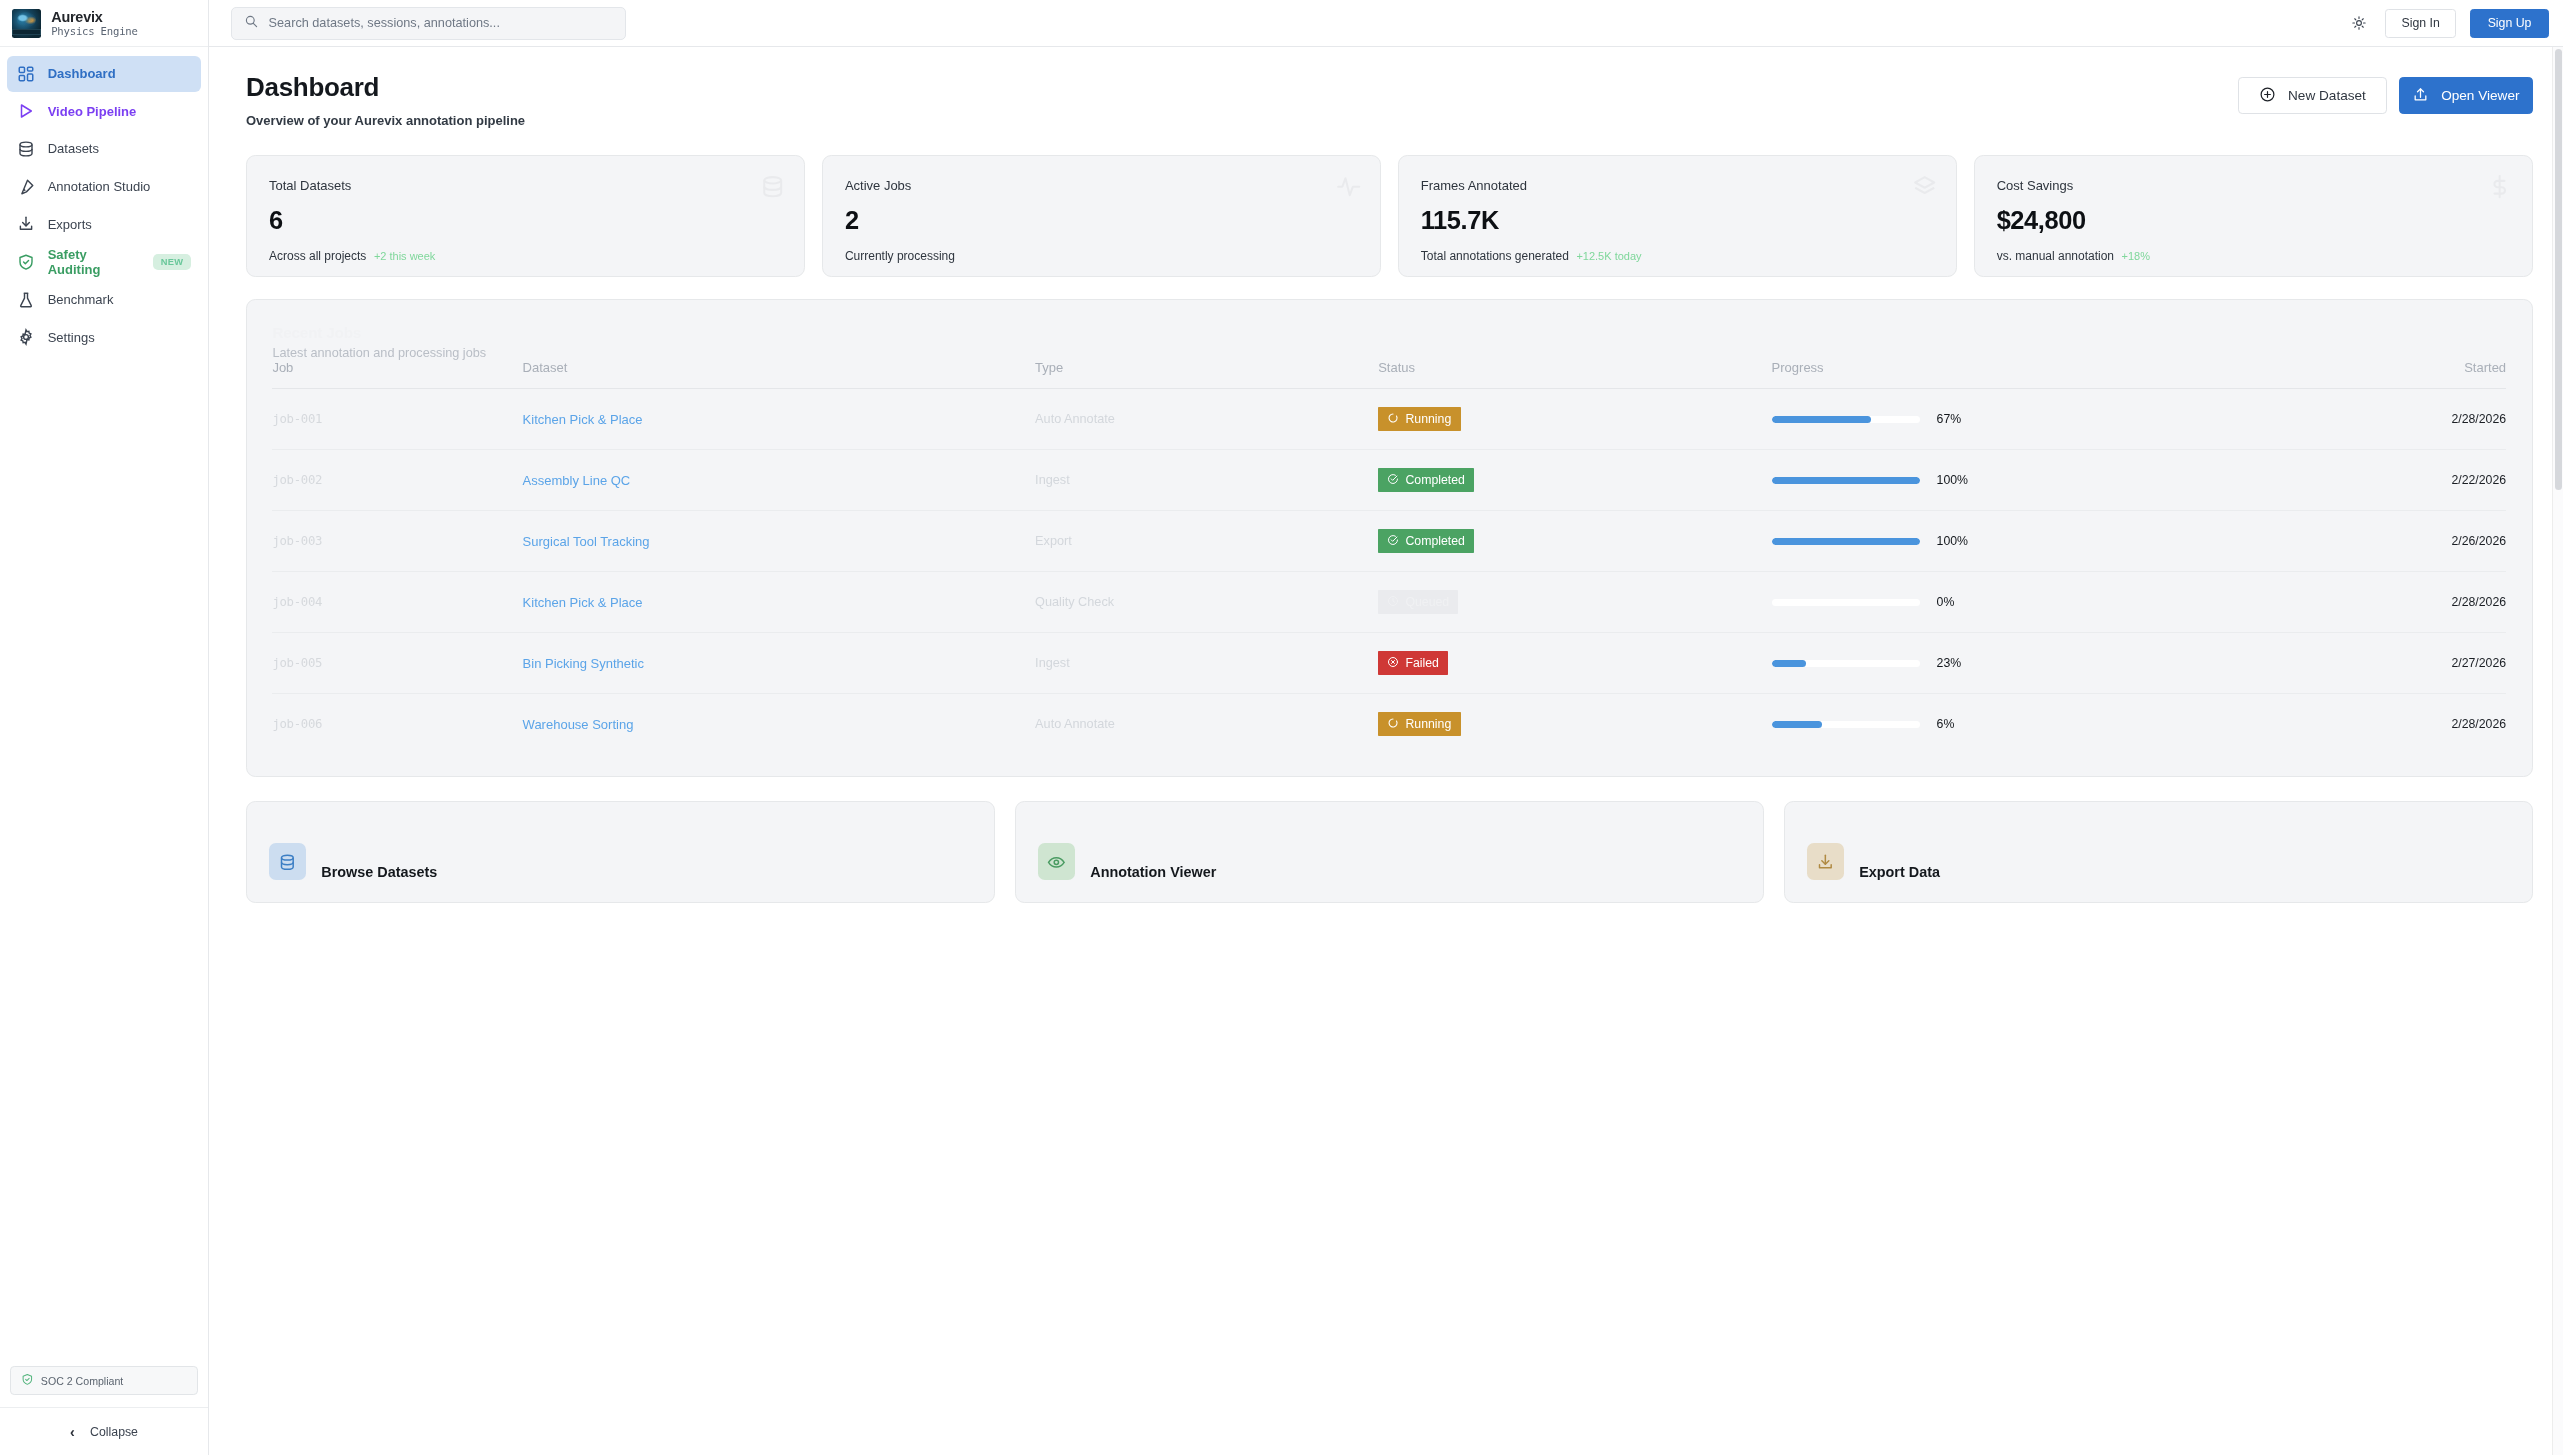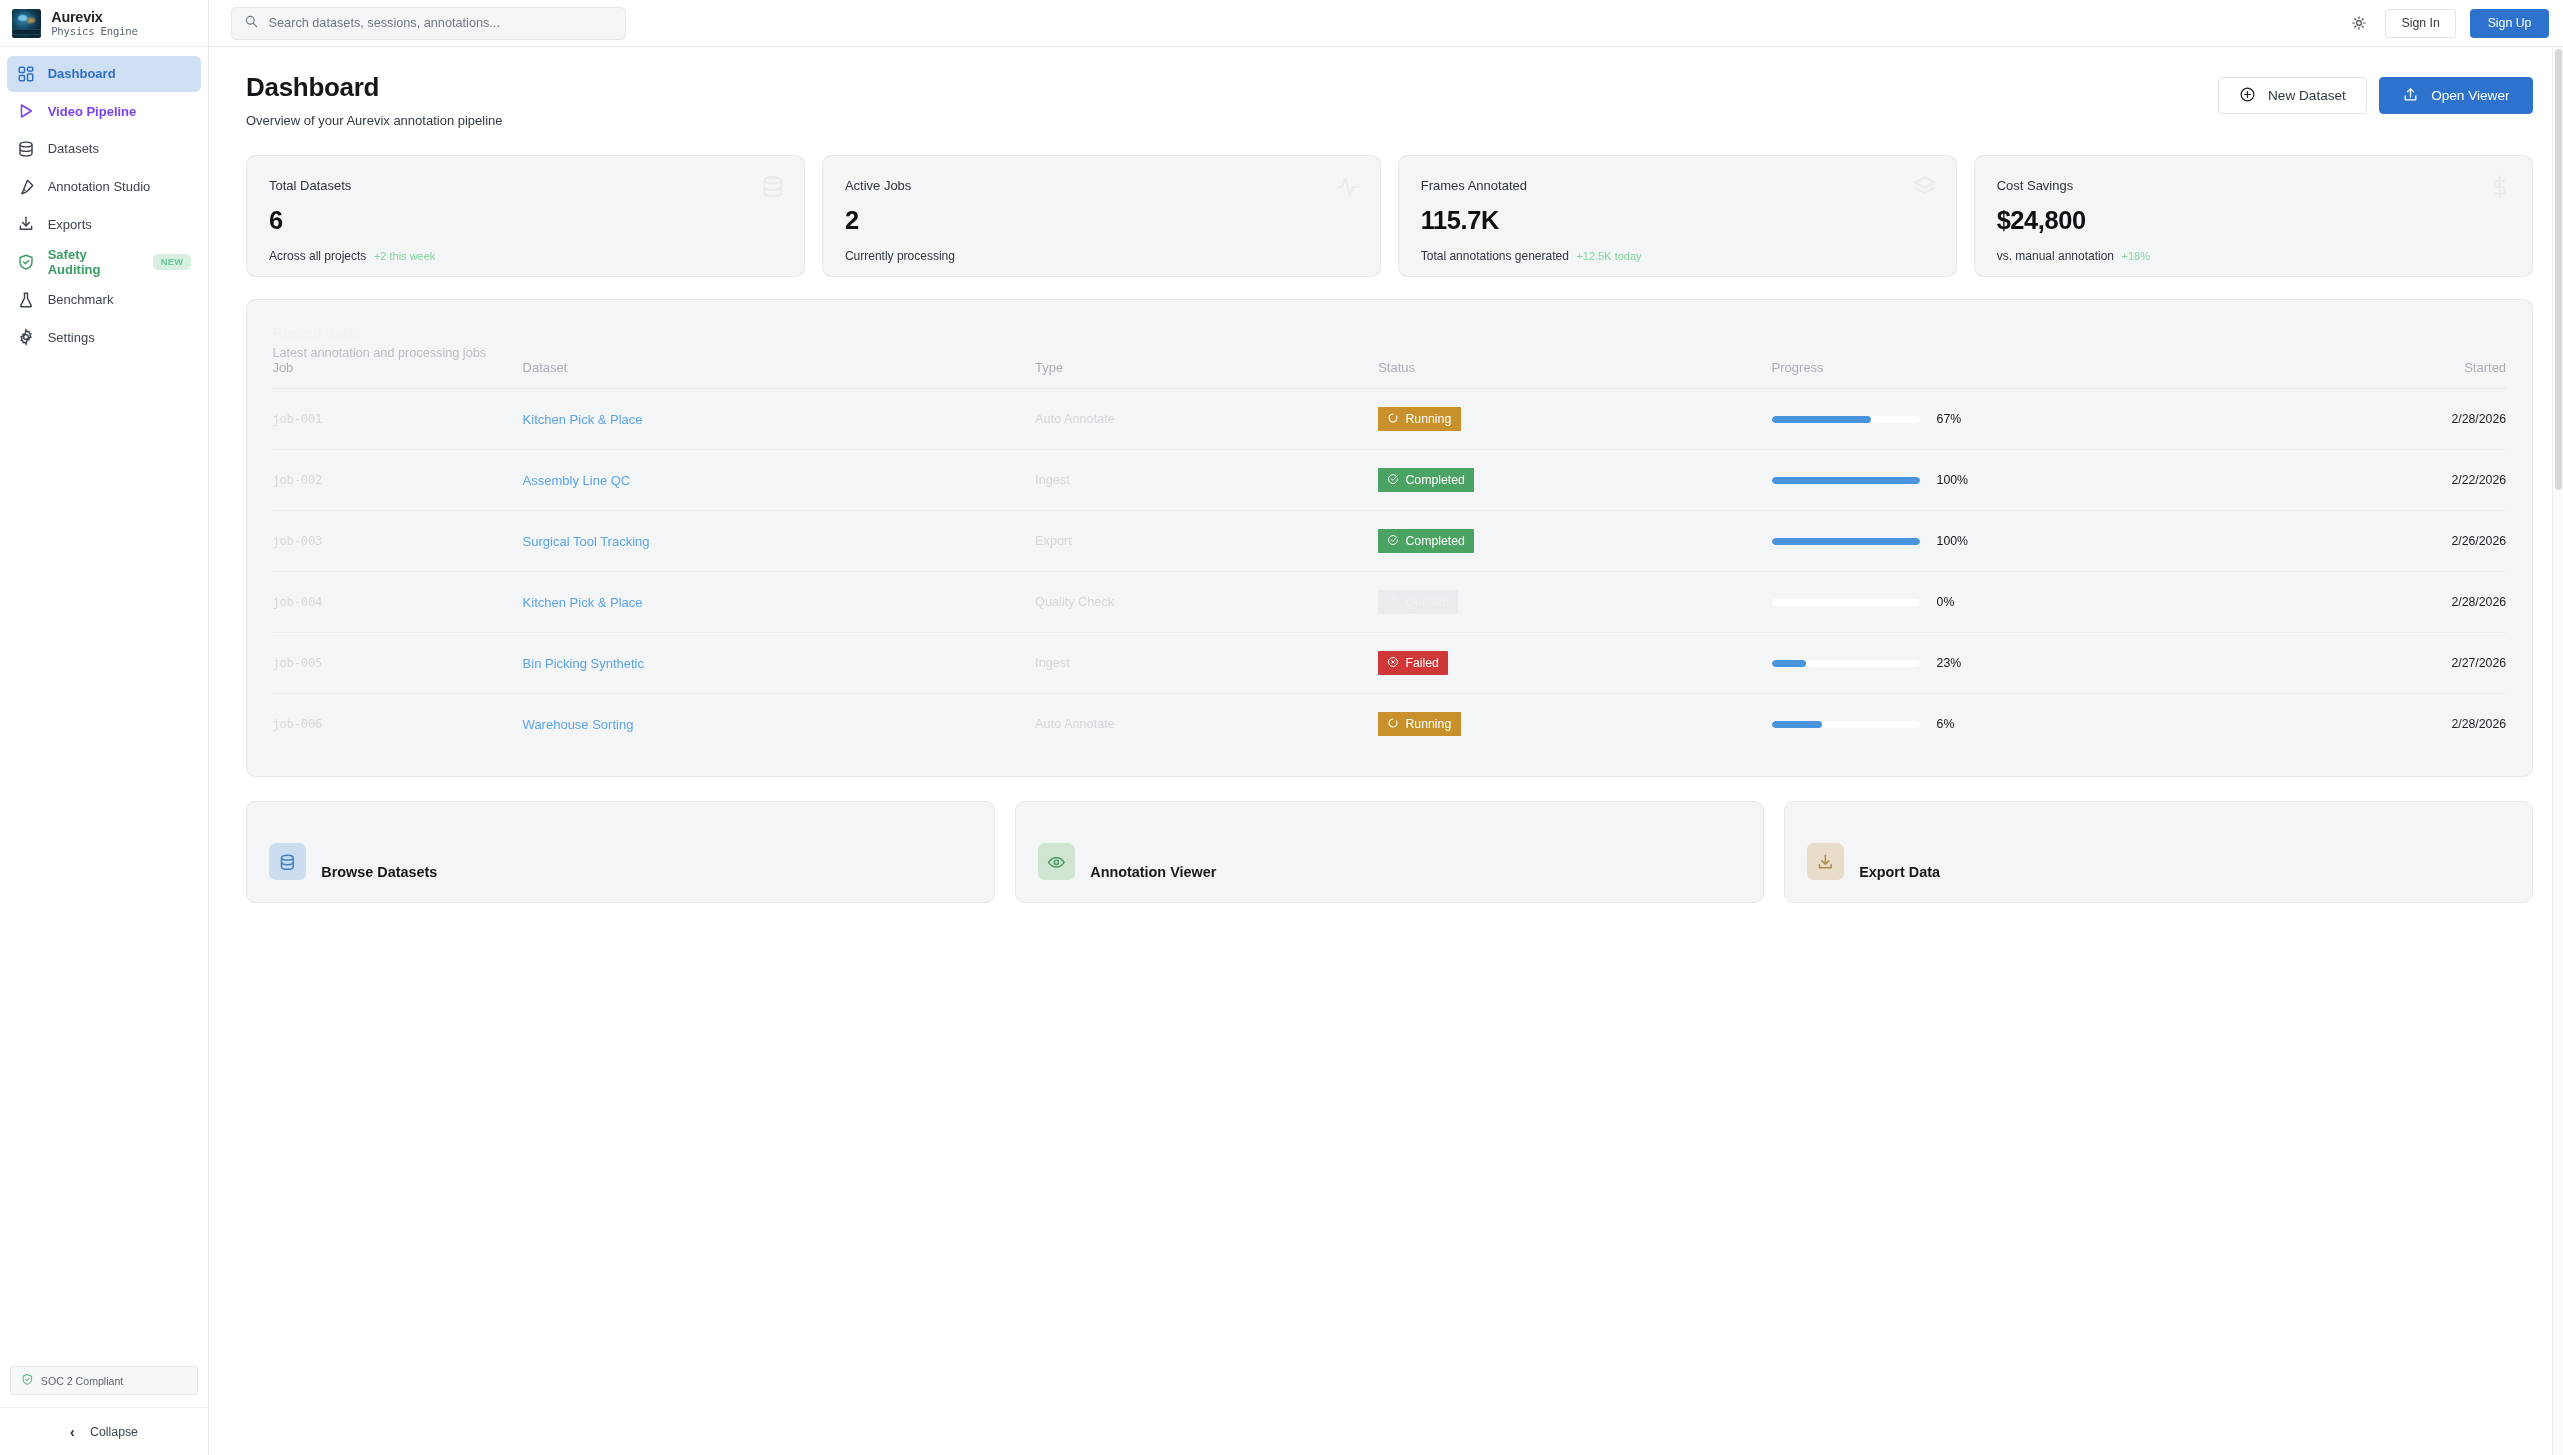--- a/index.html
+++ b/index.html
@@ -126,25 +126,25 @@
   .btn-outline { border: 0.8px solid #dfe2e6; background: #fff; color: #2f3640; padding: 0 15.3px; }
   .btn-primary { background: #2d72cc; color: #fff; border: 0.8px solid #2d72cc; padding: 0 17px; }
 
   
   .content {
     flex: 1; background: #fff; overflow: hidden; position: relative;
     padding: 25.4px 30.5px 0 37px;
   }
   .page-head { display: flex; align-items: flex-start; }
   .page-title { font-size: 26px; font-weight: 700; color: #14181d; letter-spacing: -0.3px; }
-  .page-sub { font-size: 13px; color: #323a44; margin-top: 9.3px; }
+  .page-sub { font-size: 13px; color: #323a44; margin-top: 9.3px; font-weight: bold; }
   .head-actions { margin-left: auto; display: flex; gap: 12px; padding-top: 5.1px; }
   .btn-lg { height: 37px; font-size: 13.6px; border-radius: 4.2px; }
   .btn-lg.btn-outline { padding: 0 20.3px; gap: 12px; }
-  .btn-lg.btn-primary { padding: 0 22px; gap: 12px; }
+  .btn-lg.btn-primary { padding: 0 12px; gap: 12px; }
   .btn svg { width: 17px; height: 17px; }
 
   
   .stats { display: flex; gap: 17px; margin-top: 27px; }
   .stat-card {
     flex: 1; height: 122px; background: #f4f5f7;
     border: 0.8px solid #e6e8ea; border-radius: 9.3px;
     padding: 22px 22px 0 22px; position: relative; overflow: hidden;
   }
   .stat-label { font-size: 13px; color: #2e353e; }

